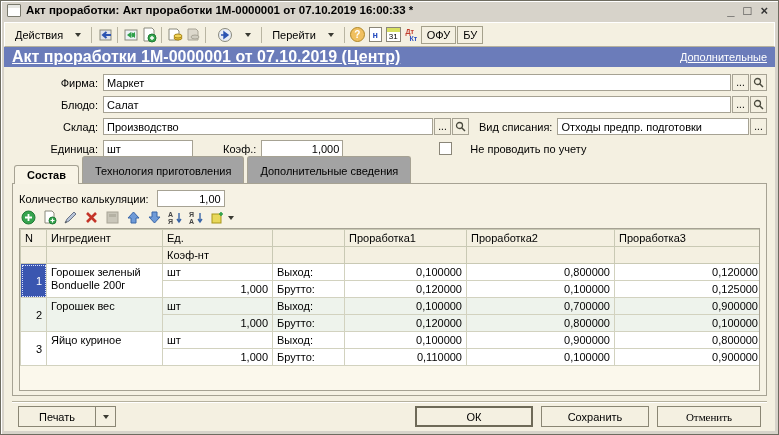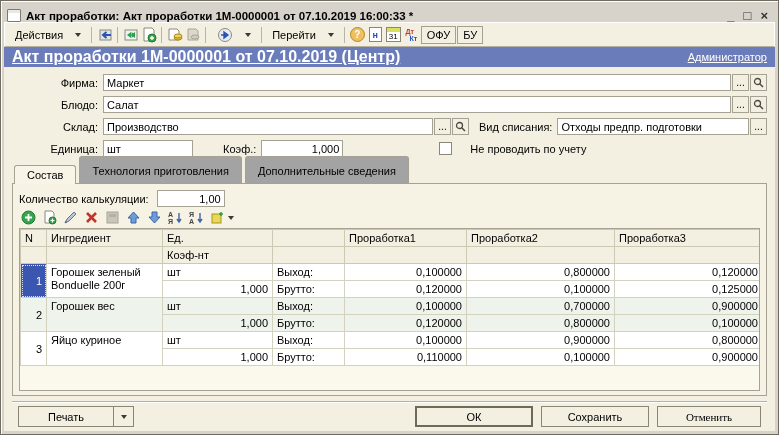--- a/index.html
+++ b/index.html
@@ -13,21 +13,21 @@
   .window {
     width:779px; height:435px;
     background:#d7d3ca;
     border:1px solid #6e6c60;
     box-shadow:inset 1px 1px 0 #fff;
     padding:3px;
     display:flex; flex-direction:column;
   }
   
   .titlebar {
-    height:18px; display:flex; align-items:flex-end; gap:5px;
+    height:18px; display:flex; align-items:flex-start; gap:5px;
     padding:0 3px; flex:0 0 auto;
   }
   .app-icon {
     width:14px; height:13px; background:#fefefe;
     border:1px solid #7a7a6e; border-radius:1px;
     box-shadow:inset 0 3px 0 #e8e8e4;
   }
   .title-text { font-weight:bold; font-size:11.5px; white-space:nowrap; overflow:hidden; }
   .win-controls { margin-left:auto; display:flex; gap:9px; padding-right:4px; }
   .win-controls span { font-weight:bold; font-size:13px; line-height:13px; cursor:default; color:#333; }
@@ -89,21 +89,21 @@
   .chk-wrap { display:flex; align-items:center; gap:18px; margin-left:96px; }
   .chk { width:13px; height:13px; background:#fff; border:1px solid #8a8678; }
   
   .tabs { display:flex; align-items:flex-end; margin-top:8px; padding-left:2px; flex:0 0 auto; height:19px; }
   .tab {
     padding:2px 12px 2px 12px; margin-right:3px;
     border:1px solid #a6a293; border-bottom:none;
     border-radius:3px 3px 0 0; background:#a3a3a3; height:28px;
     display:flex; align-items:center; cursor:default;
   }
-  .tab.active { background:#f8f4e6; height:19px; font-weight:normal; position:relative; z-index:2; }
+  .tab.active { background:#f8f4e6; height:19px; font-weight:bold; position:relative; z-index:2; }
   .tab-panel {
     flex:1; border:1px solid #a6a293; background:#f6f2e4;
     margin-bottom:4px; padding:4px 6px; display:flex; flex-direction:column; overflow:hidden;
     position:relative; top:-1px;
   }
   
   .gt { display:flex; align-items:center; gap:6px; padding:3px 2px; flex:0 0 auto; }
   .gico { width:15px; height:15px; display:inline-flex; align-items:center; justify-content:center; font-size:12px; cursor:default; }
   
   .grid-area { flex:1; border:1px solid #a6a293; background:#fbf8ec; overflow:hidden; }
@@ -119,21 +119,21 @@
   
   .footer { height:30px; display:flex; align-items:center; flex:0 0 auto;
             border-top:1px solid #b5b19e; box-shadow:0 1px 0 #fff inset; padding:0 6px; }
   .fbtn {
     height:21px; background:#f4f0e1; border:1px solid #8a8674;
     display:inline-flex; align-items:center; justify-content:center;
     font-size:11px; cursor:default;
   }
   .fbtn.default { border:2px solid #6e6a58; }
   .print-grp { display:flex; }
-  .print-main { width:96px; }
+  .print-main { width:78px; }
   .print-arrow { width:20px; border-left:none; }
   .right-group { margin-left:auto; display:flex; gap:8px; }
   .w-ok { width:118px; } .w-save { width:108px; } .w-cancel { width:104px;font-family:Liberation Serif, serif; }
 </style>
 </head>
 <body>
 
 <div class="window">
 
   <div class="titlebar">
@@ -218,21 +218,21 @@
           <span class="dt">Дт</span>
           <span class="kt">Кт</span>
         </span>
     </span>
     <button class="tb-text-btn">ОФУ</button>
     <button class="tb-text-btn">БУ</button>
   </div>
 
   <div class="band">
     <span class="doc-title">Акт проработки 1М-0000001 от 07.10.2019 (Центр)</span>
-    <span class="user">Администратор</span>
+    <span class="user">Дополнительные</span>
   </div>
 
   <div class="main">
 
     <div class="frow">
       <span class="flabel">Фирма:</span>
       <input class="tbox grow" value="Маркет" style="">
       <span class="btn-sq">...</span>
       <span class="btn-sq">
         <svg width="11" height="11" viewBox="0 0 11 11">

